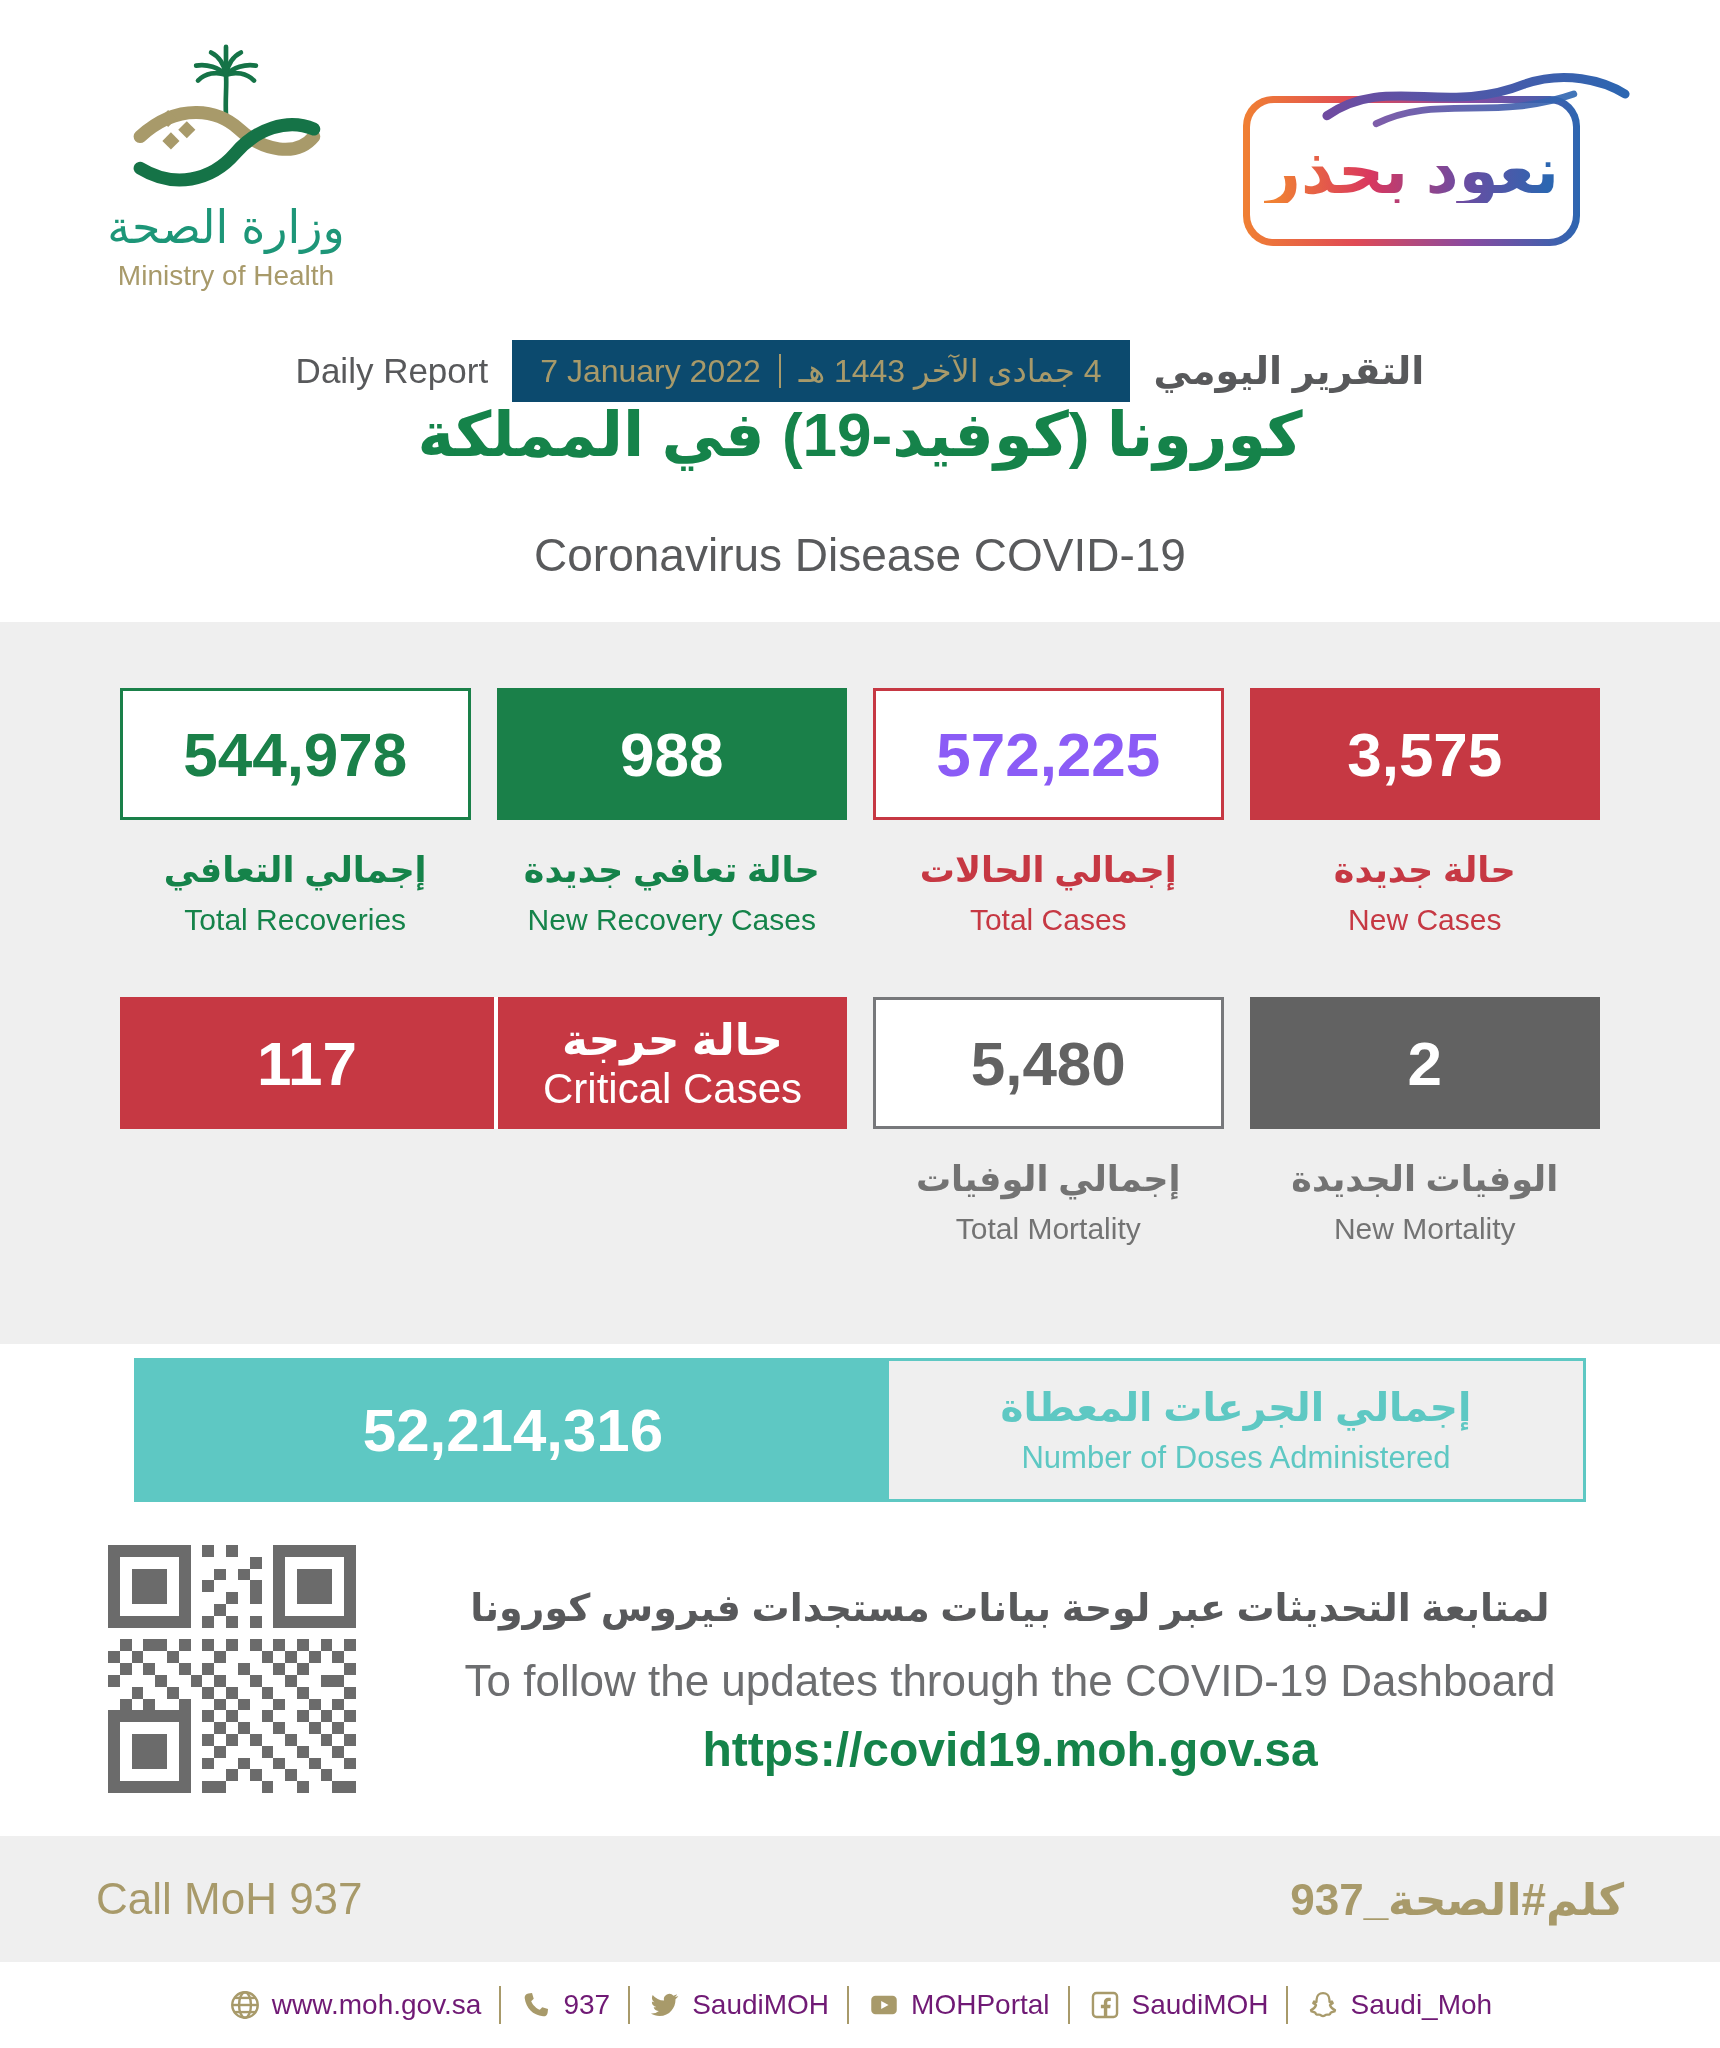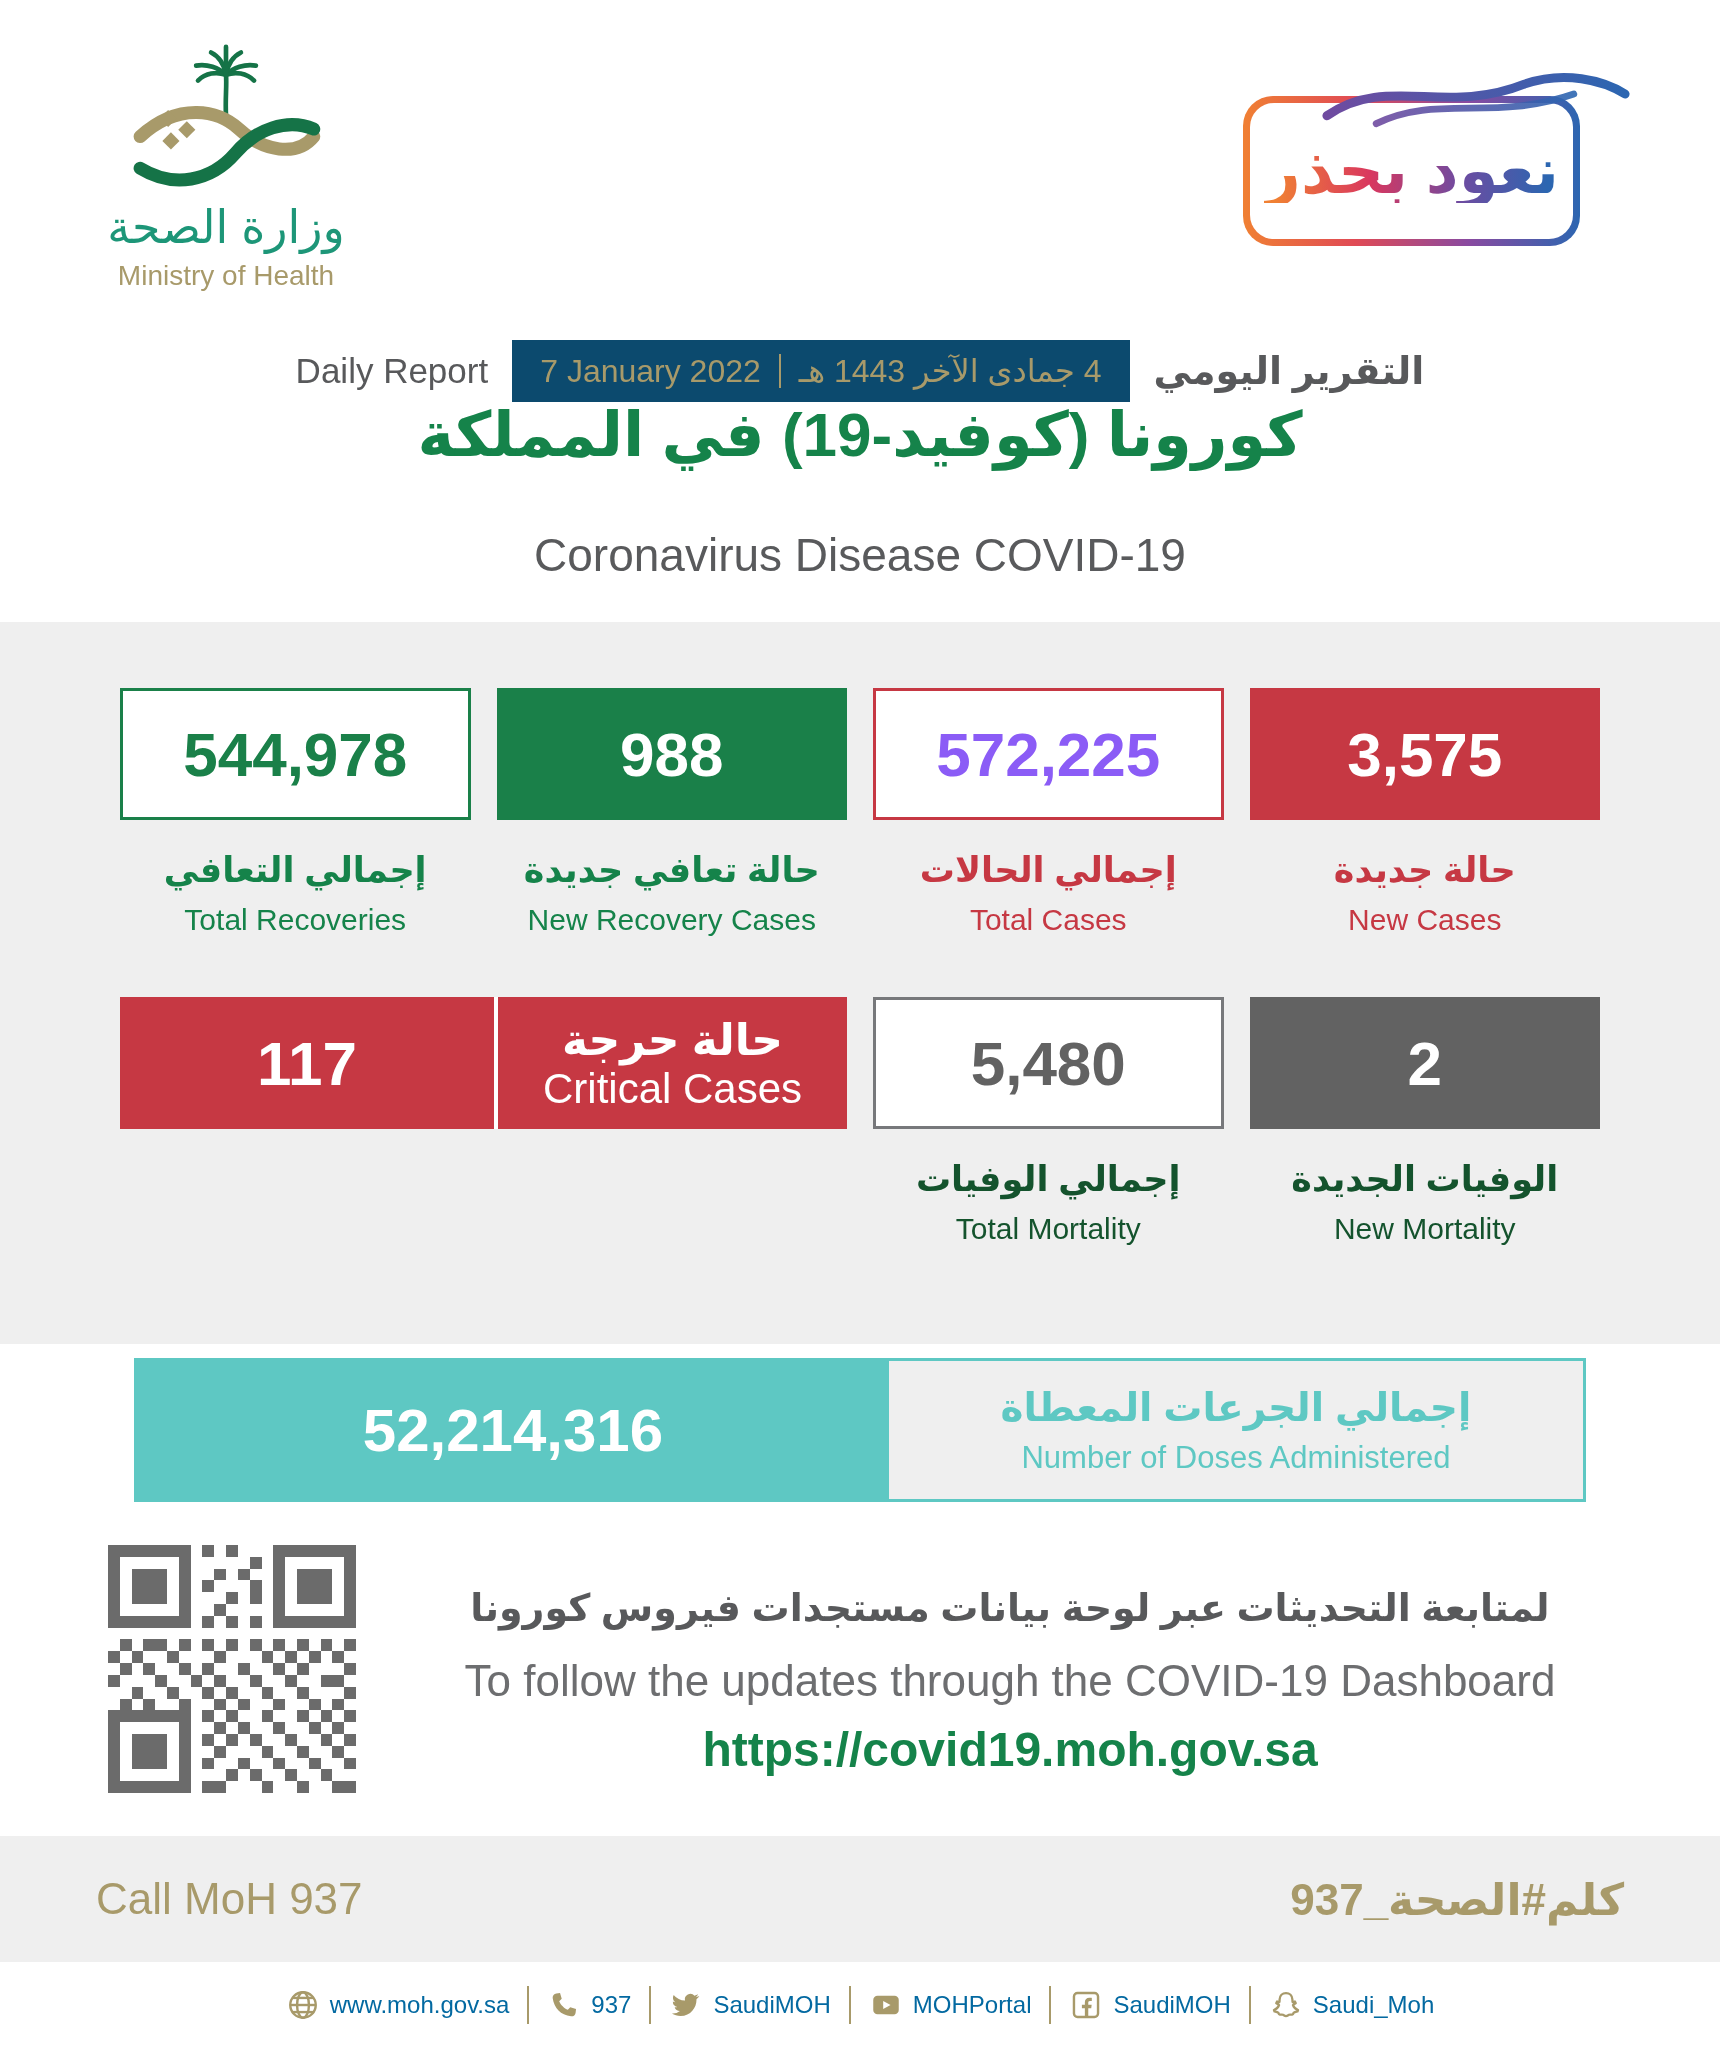--- a/index.html
+++ b/index.html
@@ -48,21 +48,21 @@
   .stat-card { height:132px; display:flex; align-items:center; justify-content:center;
                font-size:62px; font-weight:bold; }
   .card-outline-green { background:#fff; border:3px solid #1A8049; color:#1A8049; }
   .card-solid-green   { background:#1A8049; color:#fff; }
   .card-outline-red   { background:#fff; border:3px solid #C63843; color:#8b5cf6; }
   .card-solid-red     { background:#C63843; color:#fff; }
   .card-outline-gray  { background:#fff; border:3px solid #77787B; color:#626262; }
   .card-solid-gray    { background:#626262; color:#fff; }
   .stat-label-ar { font-size:35px; font-weight:bold; margin-top:30px; }
   .stat-label-en { font-size:30px; margin-top:13px; }
-  .c-green { color:#15834A; } .c-red { color:#C63843; } .c-gray { color:#14532d; }
+  .c-green { color:#15834A; } .c-red { color:#C63843; } .c-gray { color:#737373; }
 
   .critical-combo { grid-column:1 / span 2; display:flex; height:132px; }
   .critical-number { width:52%; background:#C63843; color:#fff; border-right:4px solid #fff;
                      display:flex; align-items:center; justify-content:center;
                      font-size:62px; font-weight:bold; }
   .critical-label { flex:1; background:#C63843; color:#fff; display:flex; flex-direction:column;
                     align-items:center; justify-content:center; }
   .critical-label-ar { font-size:44px; font-weight:bold; }
   .critical-label-en { font-size:42px; }
 
@@ -88,21 +88,21 @@
   .call-band { position:absolute; top:1836px; left:0; width:1720px; height:126px; background:#EFEFEF;
                display:flex; align-items:center; justify-content:space-between; padding:0 96px; }
   .call-en { font-size:44px; color:#A89A6A; }
   .call-ar { font-size:44px; font-weight:bold; color:#A89A6A; }
 
   
   .footer-bar { position:absolute; top:1986px; left:0; width:1720px;
                 display:flex; align-items:center; justify-content:center; }
   .footer-item { display:flex; align-items:center; gap:10px; }
   .footer-item svg { width:34px; height:34px; }
-  .footer-label { font-size:24px; color:#0369a1; }
+  .footer-label { font-size:28px; color:#701a75; }
   .footer-sep { width:2px; height:38px; background:#A89A6A; margin:0 18px; }
 </style>
 </head>
 <body>
 
 <div class="page">
 
   <div class="logo-block">
     <svg class="moh-logo" viewBox="0 0 240 180">
       <g stroke="#157347" fill="none" stroke-width="5" stroke-linecap="round">

